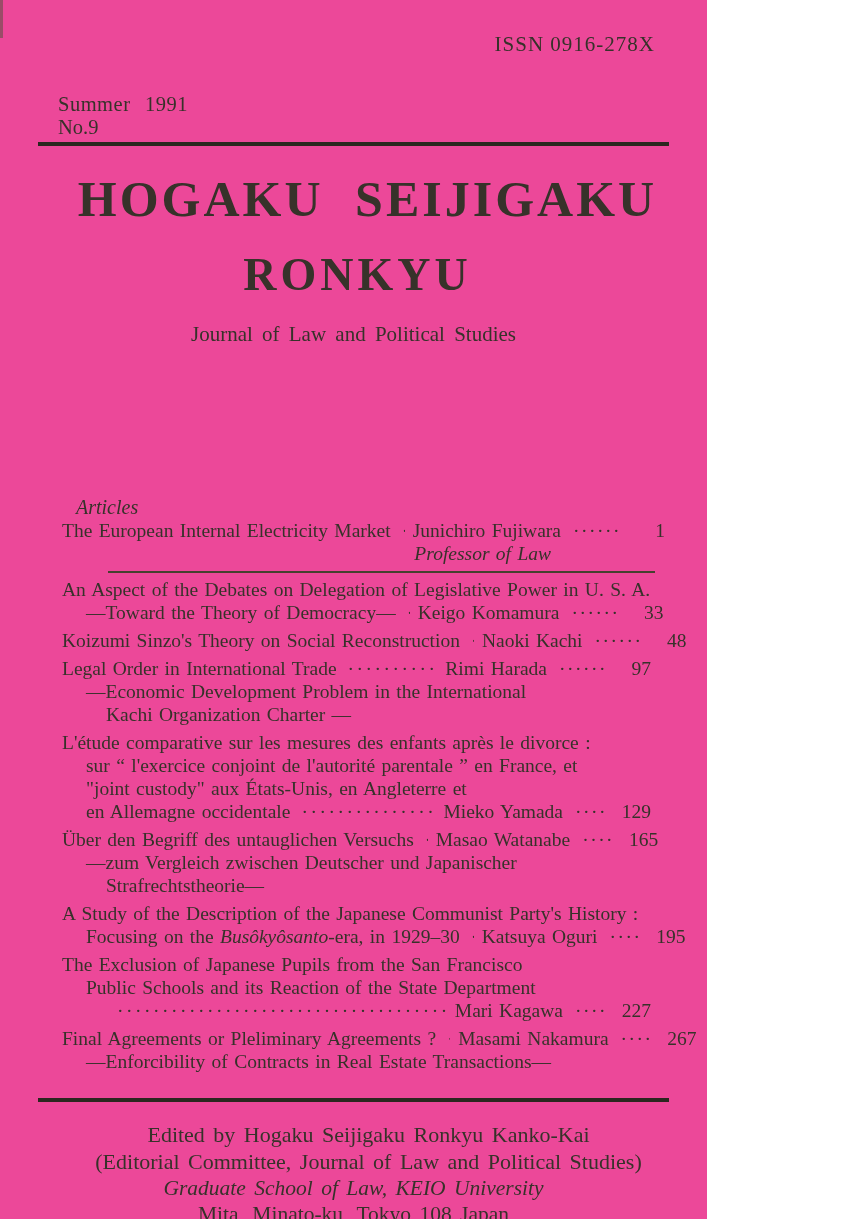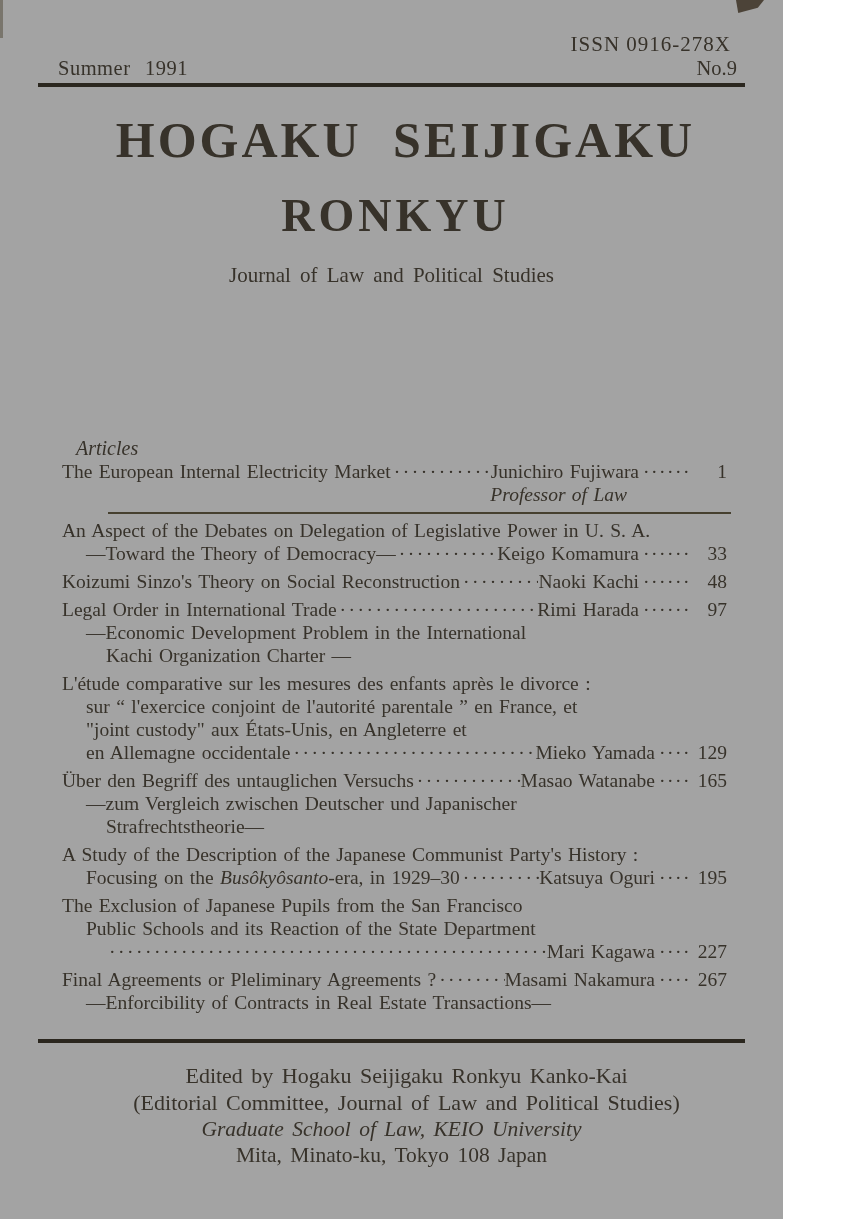--- a/index.html
+++ b/index.html
@@ -1,43 +1,43 @@
 <!DOCTYPE html>
 <html><head>
 <meta charset="utf-8">
 <style>
   html,body { margin:0; padding:0; }
   .page {
     position:relative;
-    width:783px; height:1219px;
-    background:#a3a3a3;
+    width:707px; height:1219px;
+    background:#ec4899;
     font-family:"Liberation Serif","DejaVu Serif",serif;
     color:#37322a;
     overflow:hidden;
   }
   
   .corner-tr { position:absolute; top:0; left:736px; width:28px; height:13px;
     background:#42392c; clip-path:polygon(0 0,100% 0,78% 60%,8% 100%); opacity:.9; }
   .edge-tl { position:absolute; top:0; left:0; width:3px; height:38px; background:#57503f; opacity:.55; }
 
   .issn { text-align:right; padding:32px 52px 0 0; font-size:21px; letter-spacing:1px; }
   .season-row { display:flex; justify-content:space-between; align-items:baseline;
-    padding:0 46px 0 58px; font-size:20.5px; }
+    margin-top:36px; padding:0 46px 0 58px; font-size:20.5px;flex-direction:column; }
   .season { word-spacing:9px; letter-spacing:.5px; }
   .rule-heavy { height:4px; background:#2b271f; margin:3px 38px 0 38px; }
 
   .title1 { text-align:center; font-size:50px; font-weight:bold; letter-spacing:3px;
     word-spacing:16px; line-height:54px; margin-top:26px;margin-left:28px; }
   .title2 { text-align:center; font-size:46px; font-weight:bold; letter-spacing:4px;
     line-height:54px; margin-top:22px;margin-left:8px; }
   .subtitle { text-align:center; font-size:21px; word-spacing:4px; line-height:24px; margin-top:20px; }
 
   .toc { margin:150px 56px 0 62px; font-size:19.5px; word-spacing:1.5px; }
   .articles-label { font-style:italic; font-size:20px; padding-left:14px; line-height:23px; }
-  .row { display:flex; align-items:baseline; line-height:23px; }
+  .row { display:flex; align-items:baseline; line-height:23px;gap:8px; }
   .row .tx { white-space:nowrap; }
   .leader { flex:1 1 auto; overflow:hidden; white-space:nowrap;
     letter-spacing:2.5px; padding:0 3px; word-spacing:0; }
   .au { white-space:nowrap; }
   .pd { padding-left:4px; letter-spacing:1.5px; }
   .pg { min-width:36px; text-align:right; white-space:nowrap; }
   .plain { line-height:23px; }
   .ind1 { padding-left:24px; }
   .ind2 { padding-left:44px; }
   .gap { margin-top:5px; }

